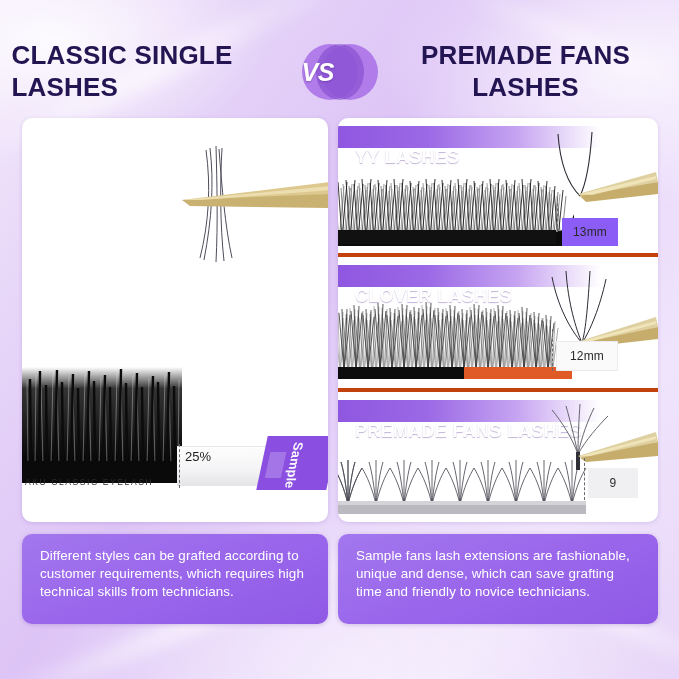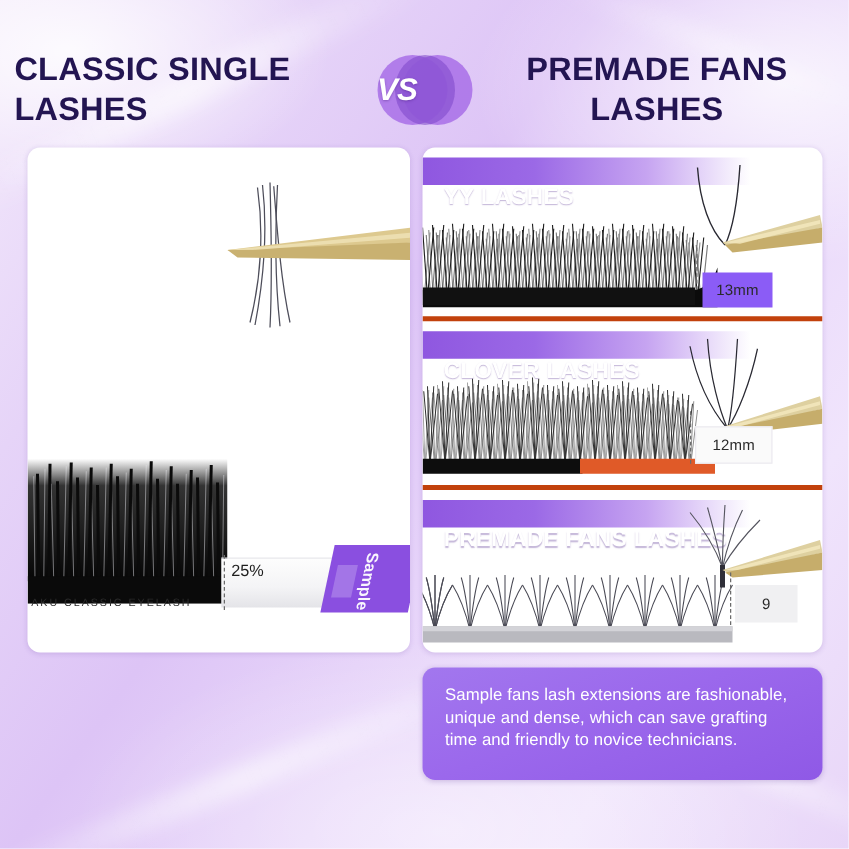--- a/index.html
+++ b/index.html
@@ -511,16 +511,17 @@
         <path d="M40 58 L118 34 L120 44 L48 62 Z" fill="#ded0a0"></path>
         <path d="M42 60 L120 44 L120 58 L48 64 Z" fill="#c6ad6b"></path>
         <path d="M42 58 L118 38 L118 41 L52 58 Z" fill="#f3e8bd" opacity=".85"></path>
       </svg>
 
       <div class="dashline" style="left:246px; top:66px; height:42px;"></div>
       <div class="chip plain" style="left:250px; top:76px; width:50px; height:30px; background:#f0f0f2;">9</div>
     </div>
   </div>
 
+  <div class="caption" id="caption-left">Different styles can be grafted according to customer requirements, which requires high technical skills from technicians.</div>
 
   <div class="caption" id="caption-right">Sample fans lash extensions are fashionable, unique and dense, which can save grafting time and friendly to novice technicians.</div>
 
 </div>
 
 </body></html>

